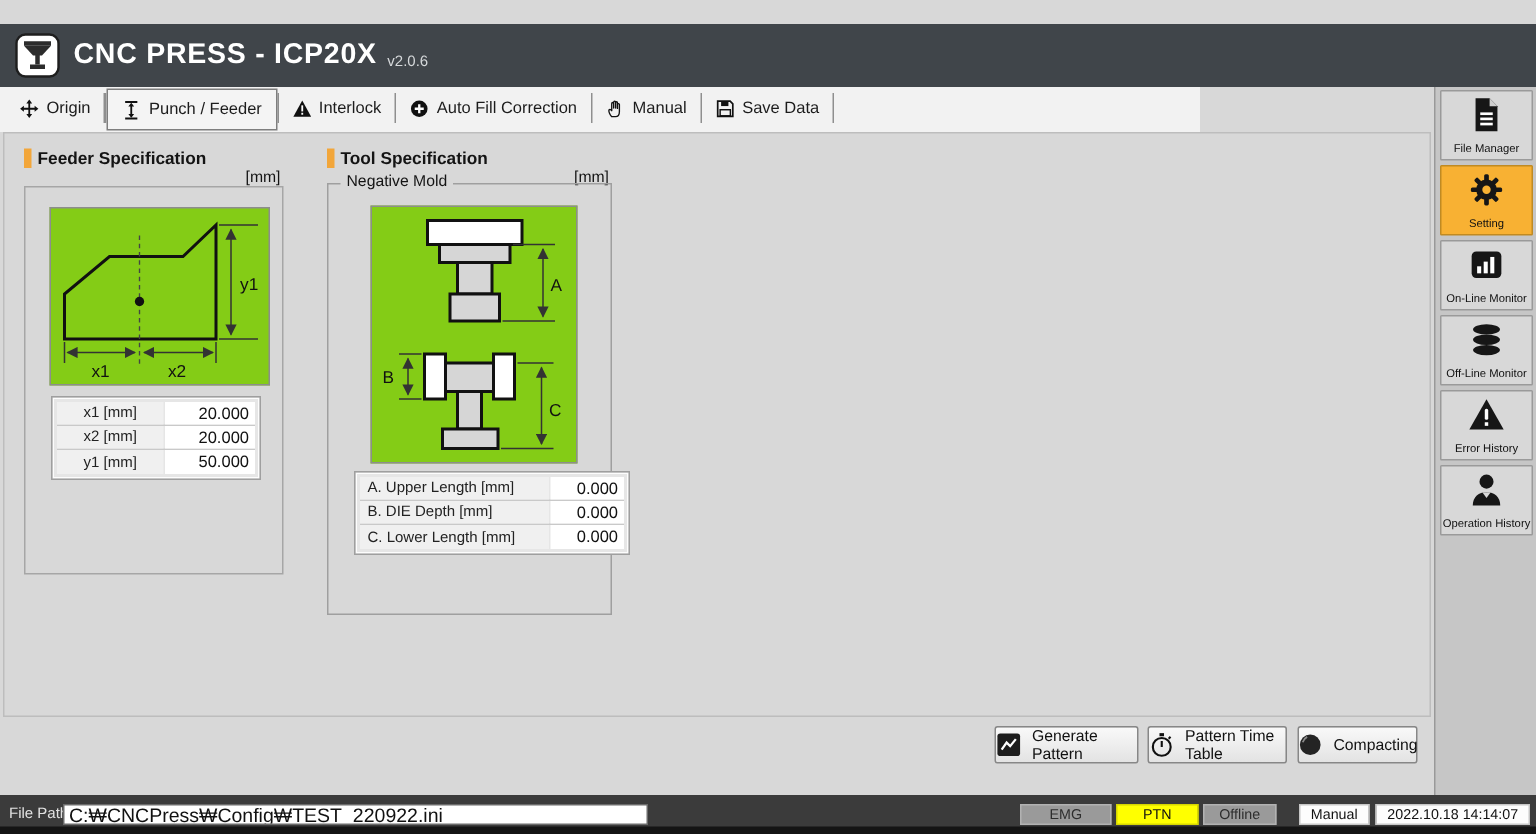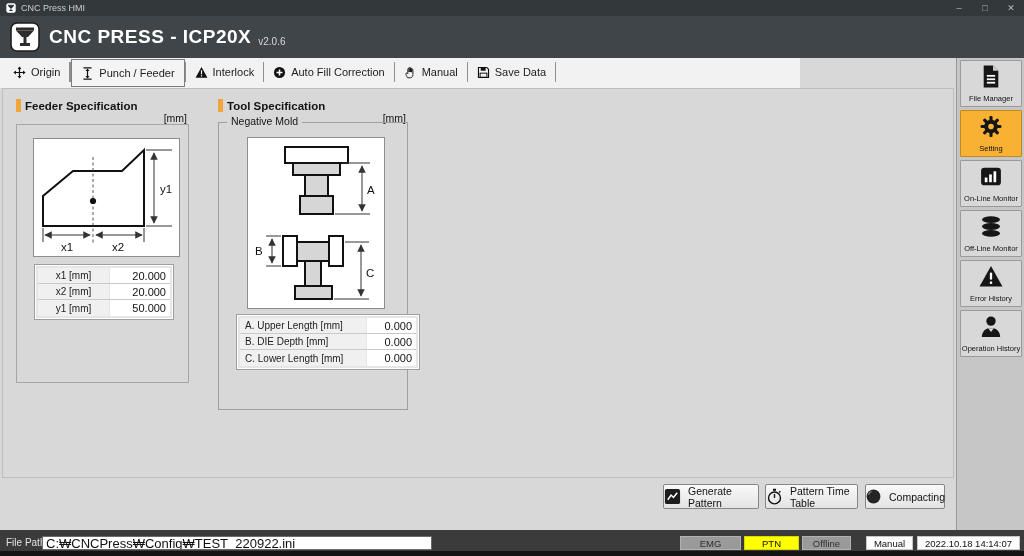--- a/index.html
+++ b/index.html
@@ -32,21 +32,21 @@
     border:1px solid #7e7e7e; }
   .tb-sep { width:1px; height:20px; background:#8f8f8f; margin-top:4px; flex:none; }
   
   .main-panel { position:absolute; left:2px; top:88px; width:952px; height:390px;
     border:1px solid #bdbdbd; background:#d8d8d8; }
   .section-head { position:absolute; display:flex; align-items:center; gap:4px; }
   .accent-bar { width:5px; height:13px; background:#f2a63a; }
   .section-title { font-size:11.5px; font-weight:bold; color:#141414; }
   .unit-label { position:absolute; font-size:10.5px; color:#141414; }
   .panel-box { position:absolute; border:1px solid #a6a6a6; }
-  .diagram-box { position:absolute; background:#ffffff; border:1px solid #8d8d8d; }
+  .diagram-box { position:absolute; background:#84cc16; border:1px solid #8d8d8d; }
   .groupbox { position:absolute; border:1px solid #9f9f9f; }
   .groupbox-legend { position:absolute; left:8px; top:-8px; background:#d8d8d8;
     padding:0 4px; font-size:10.5px; color:#141414; }
   
   .val-table { position:absolute; background:#e6e6e6; border:1px solid #9f9f9f;
     box-shadow:inset 0 0 0 1px #fdfdfd; padding:3px; }
   .val-row { display:flex; height:16px; border-bottom:1px solid #c9c9c9; }
   .val-row:last-child { border-bottom:none; }
   .val-label { background:#f0f0f0; font-size:10px; color:#222;
     display:flex; align-items:center; }
@@ -84,35 +84,20 @@
     justify-content:center; font-size:9.5px; }
   .badge.gray { background:#9a9a9a; color:#2e2e2e; border:1px solid #b2b2b2; }
   .badge.yellow { background:#ffff00; color:#111; border:1px solid #d6d600; }
   .badge.white { background:#fdfdfd; color:#111; border:1px solid #c7c7c7; }
 </style>
 </head>
 <body>
 
 <div class="app">
 
-  <div class="titlebar">
-    <svg class="mini-logo" viewBox="0 0 30 30">
-      <rect x="1" y="1" width="28" height="28" rx="6" fill="#fff"></rect>
-      <rect x="6" y="5.5" width="18" height="3" fill="#2c2c2c"></rect>
-      <path d="M6 8.5 L24 8.5 L18 15 L12 15 Z" fill="#2c2c2c"></path>
-      <rect x="13.5" y="14" width="3" height="7" fill="#2c2c2c"></rect>
-      <rect x="10" y="21" width="10" height="3" fill="#2c2c2c"></rect>
-    </svg>
-    <span class="tb-title">CNC Press HMI</span>
-    <div class="tb-controls">
-      <span class="tb-btn">–</span>
-      <span class="tb-btn">□</span>
-      <span class="tb-btn">✕</span>
-    </div>
-  </div>
 
   <div class="header">
     <svg class="logo" viewBox="0 0 30 30">
       <rect x="1" y="1" width="28" height="28" rx="6" fill="#fff" stroke="#1e1e1e" stroke-width="1.6"></rect>
       <rect x="6" y="5.5" width="18" height="3" fill="#2c2c2c"></rect>
       <path d="M6 8.5 L24 8.5 L18 15 L12 15 Z" fill="#2c2c2c"></path>
       <rect x="13.5" y="14" width="3" height="7" fill="#2c2c2c"></rect>
       <rect x="10" y="21" width="10" height="3" fill="#2c2c2c"></rect>
     </svg>
     <span class="h-title">CNC PRESS - ICP20X</span>

